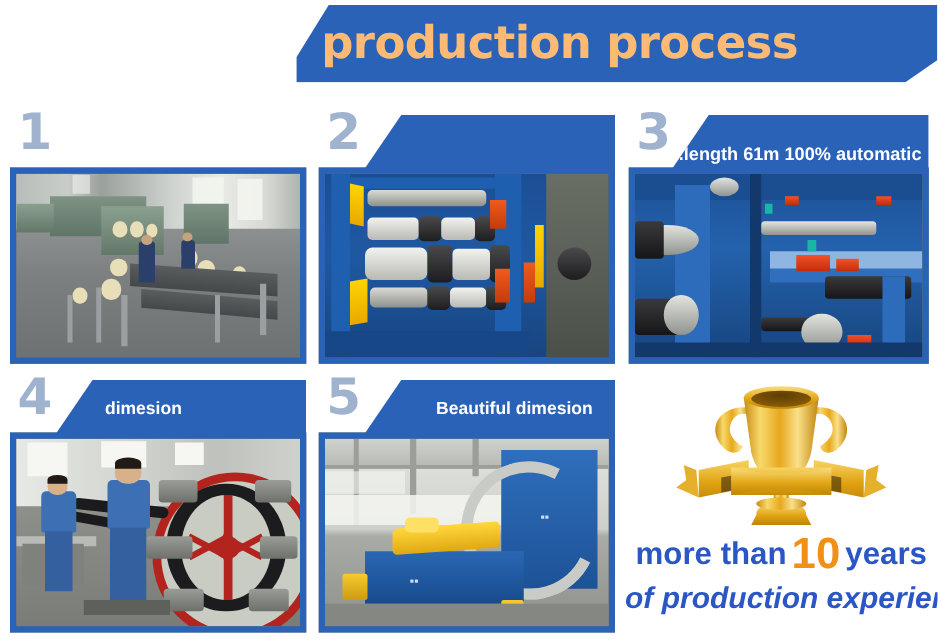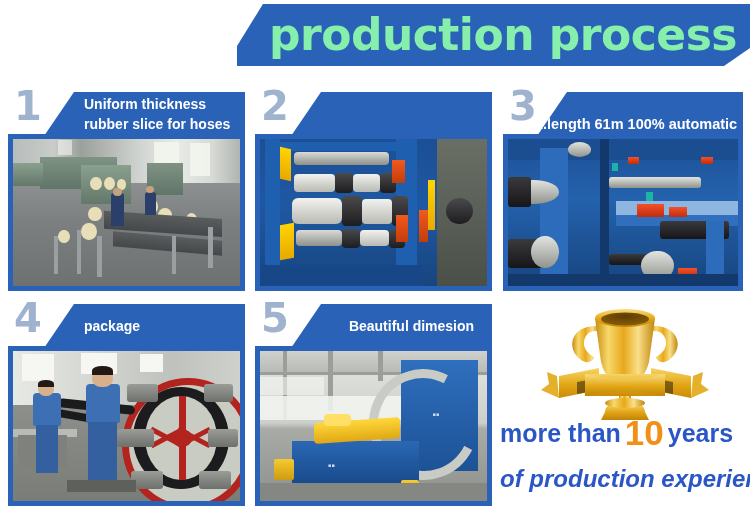--- a/index.html
+++ b/index.html
@@ -13,22 +13,22 @@
   .canvas{position:relative;width:750px;height:515px;}
 
   
   .header-banner{
     position:absolute;left:237px;top:4px;width:513px;height:62px;
     background:#2a62b8;
     clip-path:polygon(26px 0, 513px 0, 513px 44px, 487px 62px, 0 62px, 0 42px);
     display:flex;align-items:center;
   }
   .header-title{
-    color:#86efac;font-size:44px;font-weight:bold;letter-spacing:-0.5px;
-    margin-left:32px;line-height:1;white-space:nowrap;
+    color:#fdba74;font-size:36px;font-weight:bold;letter-spacing:-0.5px;
+    margin-left:20px;line-height:1;white-space:nowrap;
     font-family:"DejaVu Sans","Liberation Sans",sans-serif;
   }
 
   
   .panel{position:absolute;}
   .panel-num{
     position:absolute;left:6px;top:-2px;
     font-size:40px;font-weight:bold;color:#9fb3cf;line-height:1;
     z-index:3;font-family:"DejaVu Sans","Liberation Sans",sans-serif;
   }
@@ -117,45 +117,41 @@
   .p5 .ring{position:absolute;border-radius:50%;border:9px solid #c9ccc6;
     border-right-color:transparent;}
   .p5 .yellow{position:absolute;background:linear-gradient(#ffd83b,#e0a814);border-radius:4px;}
   .p5 .ylog{position:absolute;background:linear-gradient(#f5cb2e,#cf9a12);border-radius:2px;}
   .p5 .logo{position:absolute;color:#cfe0f5;font-size:5px;letter-spacing:.4px;}
 
   
   .trophy-block{position:absolute;left:500px;top:300px;width:250px;height:215px;}
   .trophy-wrap{position:absolute;left:50%;top:2px;transform:translateX(-50%);}
   .more-line{
-    position:absolute;left:0;right:0;top:113px;text-align:left;
+    position:absolute;left:0;right:0;top:123px;text-align:center;
     color:#2a56c6;font-size:25px;font-weight:bold;white-space:nowrap;
   }
   .more-line .num{color:#f28f16;font-size:35px;font-weight:bold;
     vertical-align:-3px;padding:0 4px;}
   .exp-line{
     position:absolute;left:0;right:0;top:165px;text-align:center;
     color:#2a56c6;font-size:24px;font-style:italic;font-weight:bold;white-space:nowrap;
   }
 </style>
 </head>
 <body>
 
 <div class="canvas">
 
   <div class="header-banner">
     <div class="header-title">production process</div>
   </div>
 
   <div class="panel" style="left:8px;top:88px;width:237px;height:203px;">
     <div class="panel-num">1</div>
-    <div class="panel-label l1">
-      <div class="ln">Uniform thickness</div>
-      <div class="ln">rubber slice for hoses</div>
-    </div>
     <div class="photo-frame">
       <div class="photo p1">
         <div class="wall"></div>
         <div class="win" style="left:62%;top:2%;width:11%;height:26%;"></div>
         <div class="win" style="left:78%;top:3%;width:9%;height:22%;"></div>
         <div class="win" style="left:20%;top:1%;width:6%;height:10%;opacity:.6;"></div>
         <div class="mach" style="left:12%;top:12%;width:34%;height:22%;"></div>
         <div class="mach2" style="left:30%;top:18%;width:22%;height:26%;"></div>
         <div class="mach" style="left:59%;top:16%;width:16%;height:22%;"></div>
         <div class="mach2" style="left:0%;top:16%;width:13%;height:16%;"></div>
@@ -248,21 +244,21 @@
         <div class="metal" style="left:58%;top:76%;width:14%;height:20%;border-radius:50%;"></div>
         <div class="bar" style="left:86%;top:56%;width:8%;height:44%;"></div>
         <div class="bar d" style="left:0;top:92%;width:100%;height:8%;"></div>
       </div>
     </div>
   </div>
 
   <div class="panel" style="left:8px;top:300px;width:237px;height:206px;">
     <div class="panel-num">4</div>
     <div class="panel-label l1">
-      <div class="ln">package</div>
+      <div class="ln">dimesion</div>
     </div>
     <div class="photo-frame">
       <div class="photo p4">
         <div class="wall"></div>
         <div class="win" style="left:4%;top:2%;width:14%;height:18%;"></div>
         <div class="win" style="left:30%;top:1%;width:16%;height:14%;"></div>
         <div class="win" style="left:56%;top:2%;width:10%;height:12%;"></div>
         <div class="floor-obj" style="left:0;top:52%;width:28%;height:5%;background:#b9bcb6;"></div>
         <div class="floor-obj" style="left:2%;top:56%;width:22%;height:22%;background:#7e817c;"></div>
         <div class="reel-out" style="left:48%;top:18%;width:52%;height:80%;"></div>

